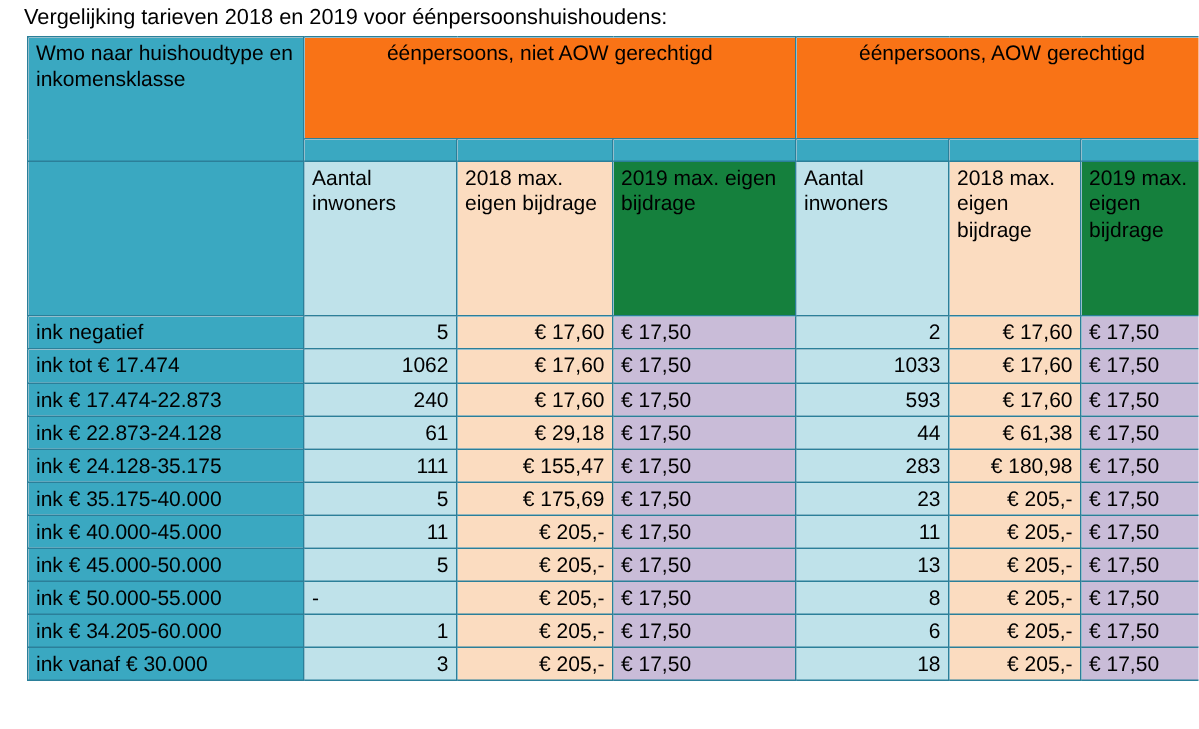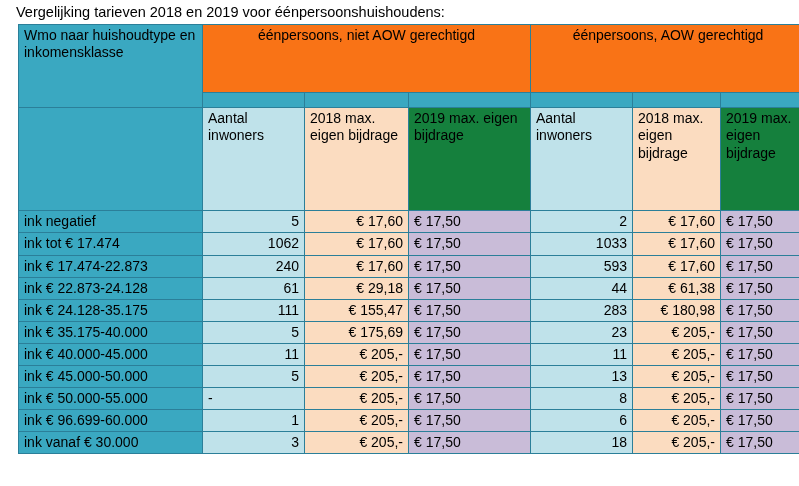--- a/index.html
+++ b/index.html
@@ -210,21 +210,21 @@
       <tr class="row-h">
         <td class="c-label">ink € 50.000-55.000</td>
         <td class="c-count left">-</td>
         <td class="c-2018">€ 205,-</td>
         <td class="c-2019">€ 17,50</td>
         <td class="c-count">8</td>
         <td class="c-2018">€ 205,-</td>
         <td class="c-2019">€ 17,50</td>
       </tr>
       <tr class="row-h">
-        <td class="c-label">ink € 96.699-60.000</td>
+        <td class="c-label">ink € 34.205-60.000</td>
         <td class="c-count">1</td>
         <td class="c-2018">€ 205,-</td>
         <td class="c-2019">€ 17,50</td>
         <td class="c-count">6</td>
         <td class="c-2018">€ 205,-</td>
         <td class="c-2019">€ 17,50</td>
       </tr>
       <tr class="row-h">
         <td class="c-label">ink vanaf € 30.000</td>
         <td class="c-count">3</td>

